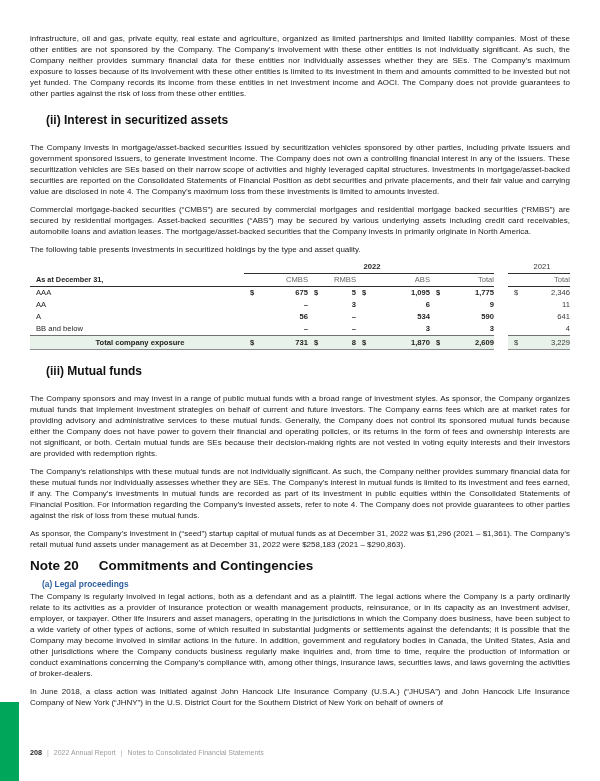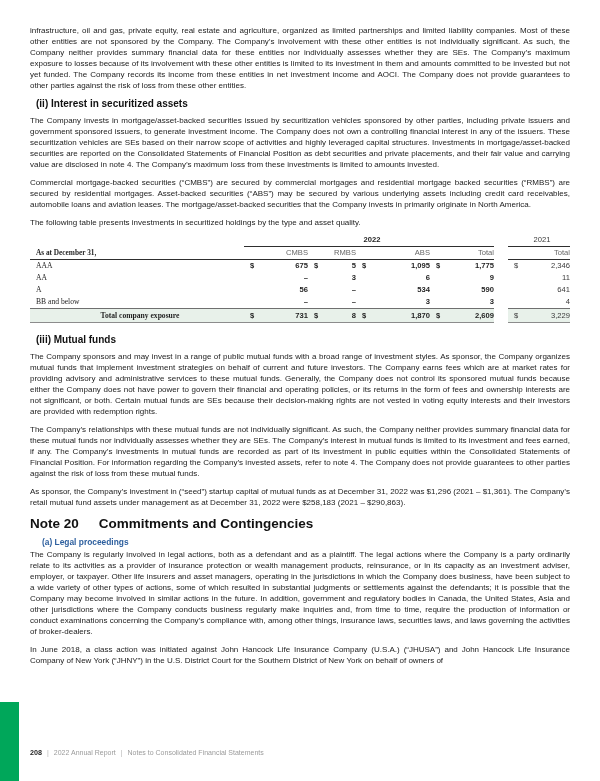--- a/index.html
+++ b/index.html
@@ -1,33 +1,33 @@
 <!DOCTYPE html>
 <html><head>
 <meta charset="utf-8">
 <style>
   * { box-sizing: border-box; }
   html,body { margin:0; padding:0; background:#ffffff; }
   .page {
     position:relative; width:600px; height:781px; background:#ffffff;
     font-family:"Liberation Sans", sans-serif; color:#1f1f1f; overflow:hidden;
   }
-  .content { position:absolute; left:30px; top:25px; width:540px; }
+  .content { position:absolute; left:30px; top:33px; width:540px; }
   p.body-text {
     font-size:8px; line-height:11px; margin:0 0 7px 0; text-align:justify; color:#222;
   }
-  .sub-heading { font-size:10px; line-height:11px; font-weight:bold; margin:6px; color:#111; }
+  .sub-heading { font-size:12px; line-height:11px; font-weight:bold; margin:16px; color:#111; }
   .note-heading { margin:7px 0 5px 0; font-size:13.5px; line-height:17px; font-weight:bold; color:#111; }
   .note-heading .note-num { margin-right:20px; }
   .legal-heading { font-size:8.4px; line-height:11px; font-weight:bold; color:#2d5f9e; margin:0 0 1px 0; }
 
   
   table.sec-table { width:100%; border-collapse:collapse; margin:5px 0 11px 0; font-size:7.6px; line-height:9px; }
   table.sec-table td { padding:1.5px 0 1.5px 6px; vertical-align:bottom; white-space:nowrap; }
-  td.lbl { padding-left:0; text-align:left;font-family:Liberation Serif, serif; }
+  td.lbl { padding-left:0; text-align:left; }
   td.num { text-align:right; }
   td.sp  { padding:0; }
   .b { font-weight:bold; }
   .gray { color:#666; font-weight:normal; }
   .y21  { color:#3a3a3a; }
   tr.year-row td.yr { text-align:center; border-bottom:1px solid #2e2e2e; padding-bottom:2px; }
   tr.cols-row td { border-bottom:1px solid #2e2e2e; }
   tr.total-row td.hl {
     background:#e8f1ea; border-top:1px solid #6f6f6f; border-bottom:1px solid #8c8c8c;
     padding-top:2px; padding-bottom:2.5px;

